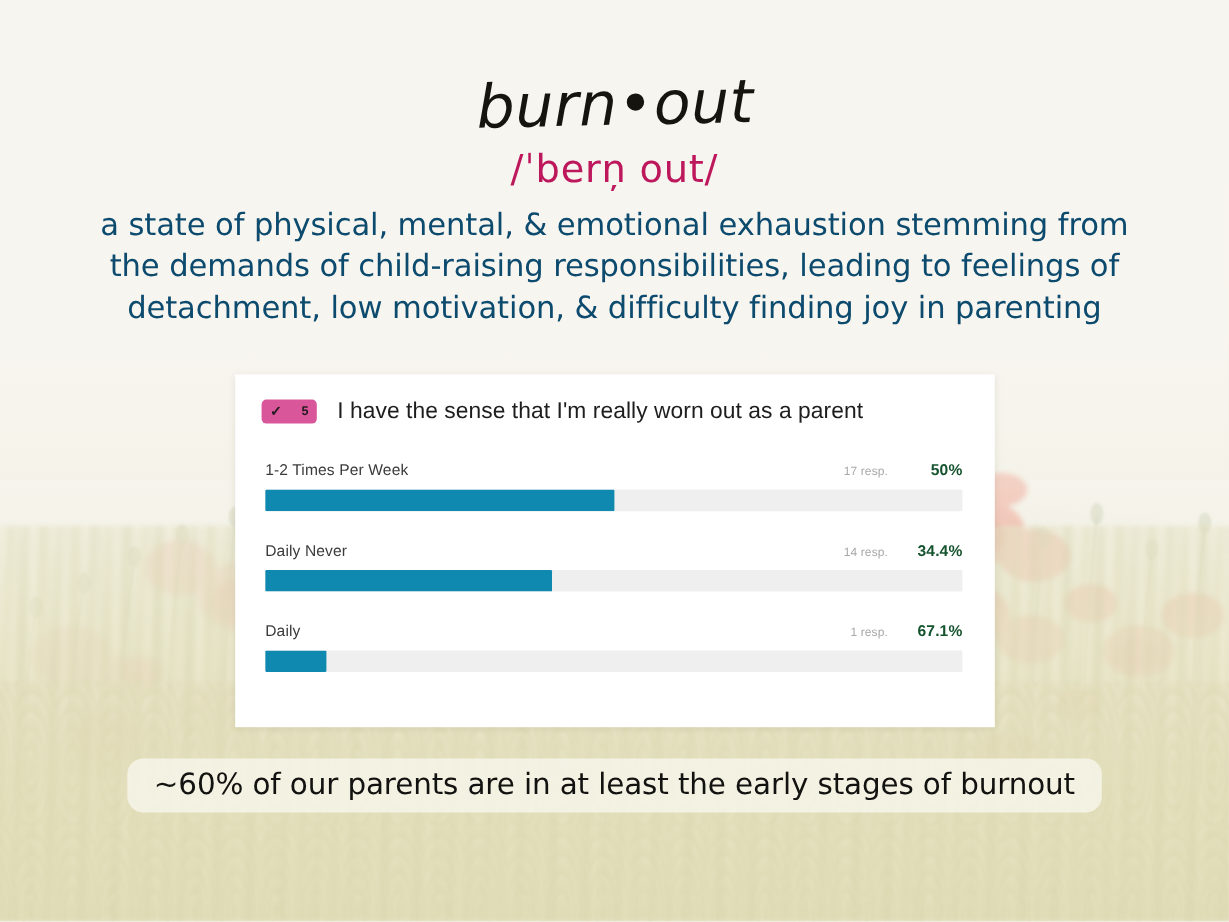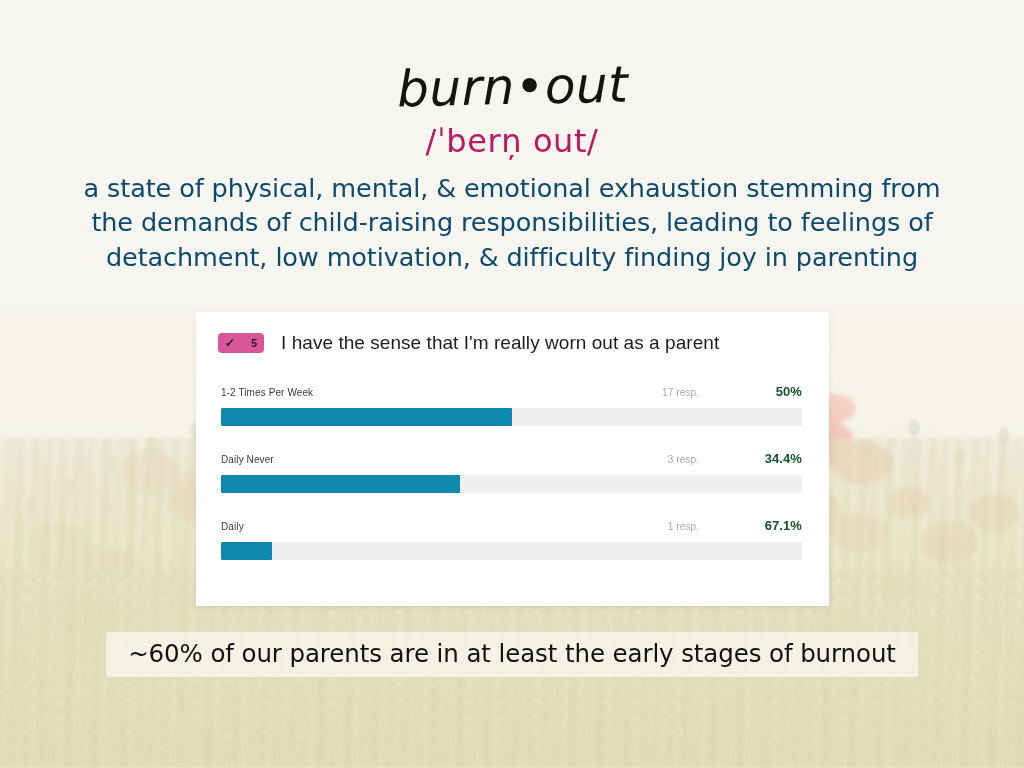--- a/index.html
+++ b/index.html
@@ -218,28 +218,27 @@
   }
   .bar-row { margin-bottom: 25px; }
   .bar-row:last-child { margin-bottom: 0; }
   .bar-meta {
     display: flex;
     align-items: baseline;
     justify-content: space-between;
     margin-bottom: 9px;
   }
   .bar-label {
-    font-size: 10px;
+    font-size: 13px;
     color: #3B3B3B;
     letter-spacing: 0.1px;
   }
   .bar-right {
     display: flex;
     align-items: baseline;
-    gap: 41px;
   }
   .bar-resp {
     font-size: 10px;
     color: #A8A8A8;
     margin-right: 22px;
     letter-spacing: 0.1px;
   }
   .bar-pct {
     font-size: 13px;
     color: #14532d;
@@ -262,21 +261,21 @@
   }
 
   
   .caption {
     position: absolute;
     left: 50%;
     transform: translateX(-50%);
     top: 632px;
     padding: 7px 22px 9px 22px;
     background: rgba(248,246,236,0.80);
-    border-radius: 3px;
+    border-radius: 13px;
     font-family: "DejaVu Sans", sans-serif;
     font-size: 24.5px;
     color: #121210;
     letter-spacing: -0.1px;
     white-space: nowrap;
     z-index: 6;
   }
 </style>
 </head>
 <body>
@@ -418,21 +417,21 @@
         </div>
         <div class="bar-track" style="background: rgb(239, 239, 239);">
           <div class="bar-fill" style="width: 50%; background: rgb(16, 137, 176);"></div>
         </div>
       </div>
 
       <div class="bar-row">
         <div class="bar-meta">
           <span class="bar-label">Daily Never</span>
           <span class="bar-right">
-            <span class="bar-resp">3 resp.</span>
+            <span class="bar-resp">14 resp.</span>
             <span class="bar-pct">34.4%</span>
           </span>
         </div>
         <div class="bar-track" style="background: rgb(239, 239, 239);">
           <div class="bar-fill" style="width: 41.2%; background: rgb(16, 137, 176);"></div>
         </div>
       </div>
 
       <div class="bar-row">
         <div class="bar-meta">

